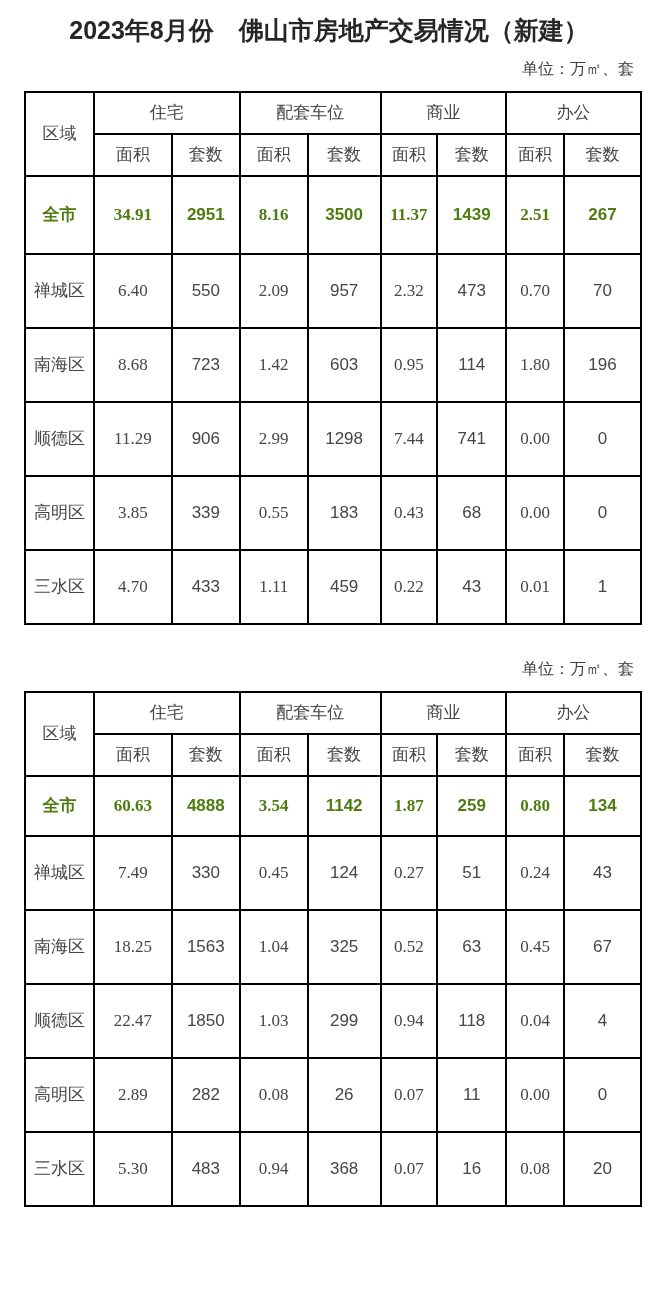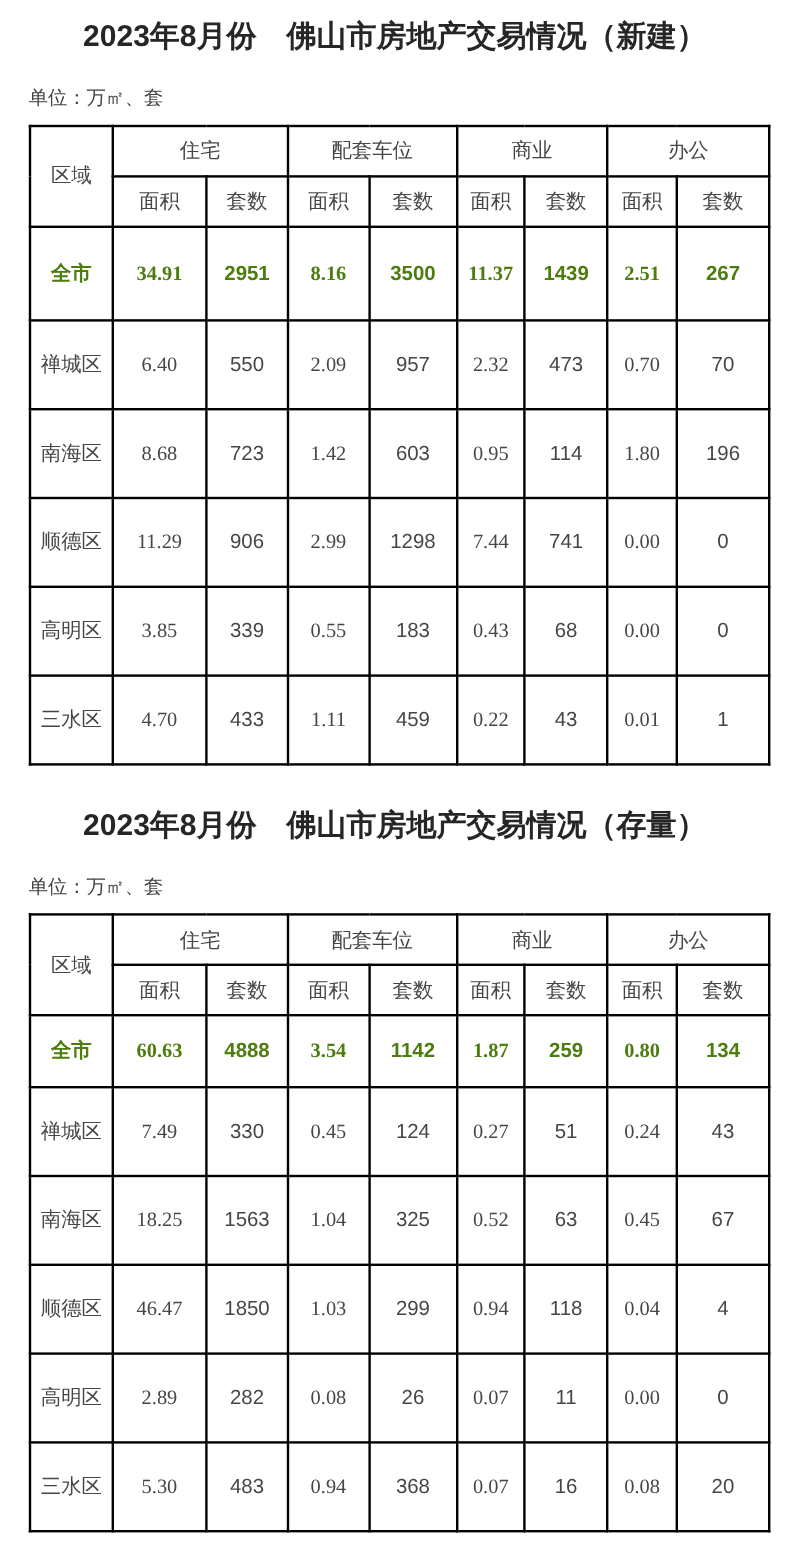--- a/index.html
+++ b/index.html
@@ -23,21 +23,22 @@
 
   .report-title {
     margin: 0;
     text-align: center;
     font-size: 25px;
     line-height: 1.3;
     font-weight: bold;
     color: #262626;
   }
   .unit-label {
-    margin: 25px 0 11px 0;
+    margin: 12px 0 11px 0;
+    text-align: right;
     font-size: 16px;
     color: #3f3f3f;
   }
 
   table.stats {
     width: 618px;
     table-layout: fixed;
     border-collapse: collapse;
     border: 2px solid #000;
   }
@@ -184,21 +185,20 @@
             <td class="c-mj">0.22</td>
             <td class="c-ts">43</td>
             <td class="c-mj">0.01</td>
             <td class="c-ts">1</td>
           </tr>
         </tbody>
       </table>
   </section>
 
   <section class="report-section t-stock">
-    <h1 class="report-title">2023年8月份　佛山市房地产交易情况（存量）</h1>
     <div class="unit-label">单位：万㎡、套</div>
     <table class="stats">
         <colgroup>
           <col style="width: 68px;">
           <col style="width: 77px;">
           <col style="width: 67px;">
           <col style="width: 67px;">
           <col style="width: 72px;">
           <col style="width: 56px;">
           <col style="width: 68px;">
@@ -253,21 +253,21 @@
             <td class="c-ts">1563</td>
             <td class="c-mj">1.04</td>
             <td class="c-ts">325</td>
             <td class="c-mj">0.52</td>
             <td class="c-ts">63</td>
             <td class="c-mj">0.45</td>
             <td class="c-ts">67</td>
           </tr>
           <tr class="row-region">
             <td class="region-cell">顺德区</td>
-            <td class="c-mj">46.47</td>
+            <td class="c-mj">22.47</td>
             <td class="c-ts">1850</td>
             <td class="c-mj">1.03</td>
             <td class="c-ts">299</td>
             <td class="c-mj">0.94</td>
             <td class="c-ts">118</td>
             <td class="c-mj">0.04</td>
             <td class="c-ts">4</td>
           </tr>
           <tr class="row-region">
             <td class="region-cell">高明区</td>

